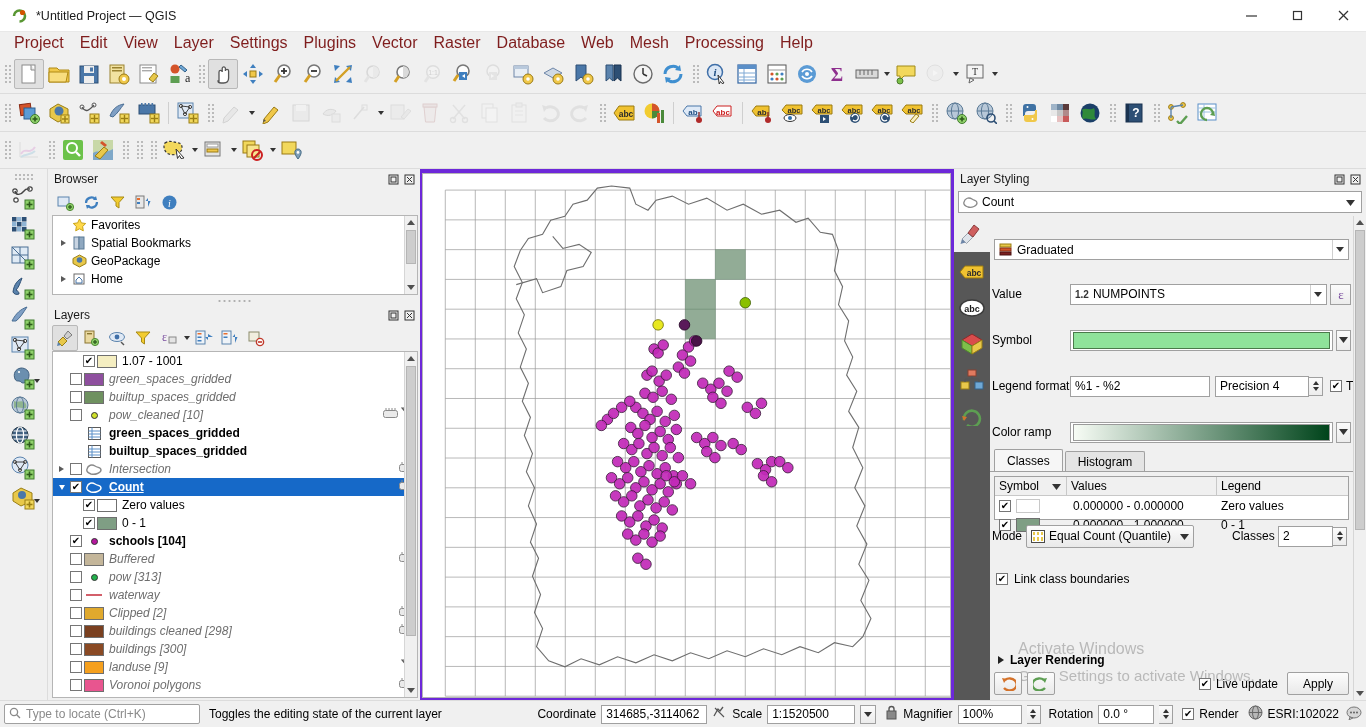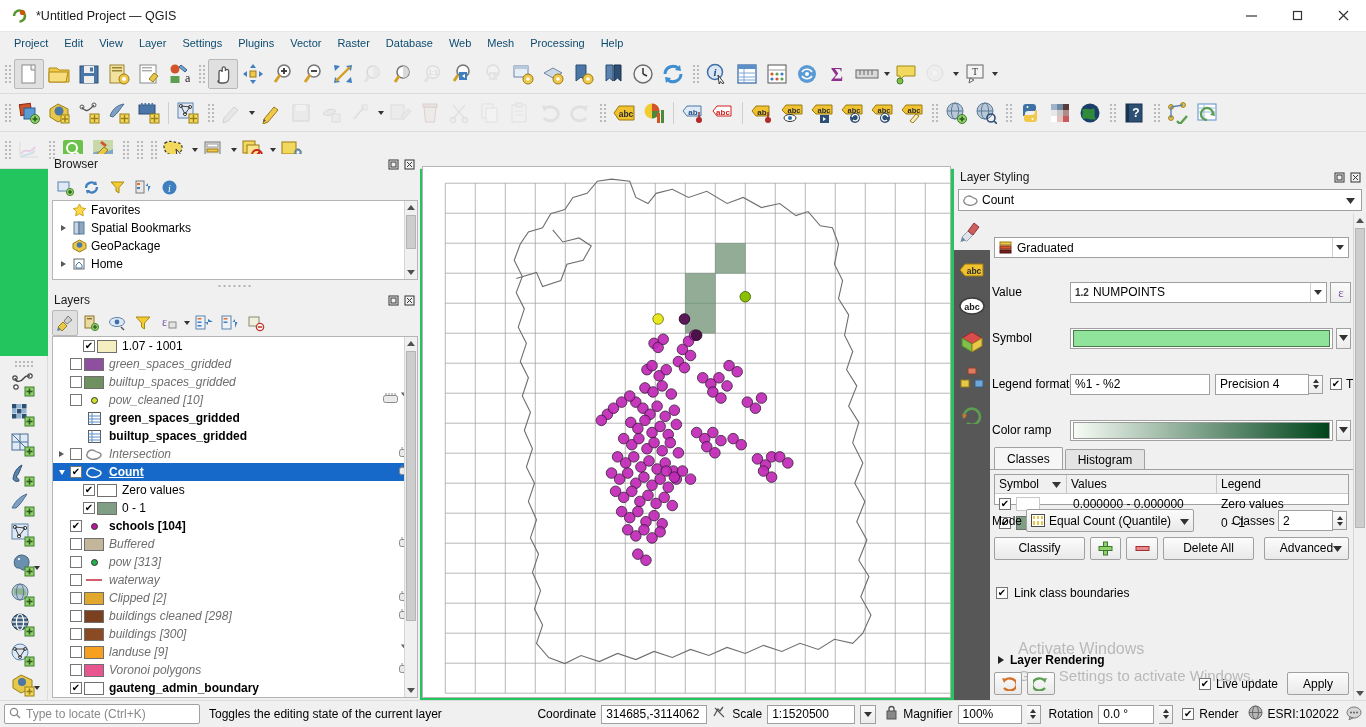--- a/index.html
+++ b/index.html
@@ -19,40 +19,40 @@
     height: 32px; background: #ffffff; display: flex; align-items: center;
     border-bottom: 1px solid #e8e8e8; flex: 0 0 32px;
   }
   .titlebar .tb-icon { width: 26px; display:flex; align-items:center; justify-content:center; margin-left:6px; }
   .titlebar .tb-title { font-size: 12.5px; color:#1a1a1a; margin-left: 4px; }
   .titlebar .tb-spacer { flex: 1; }
   .winbtn { width: 46px; height: 32px; display: flex; align-items: center; justify-content: center; color:#333; font-size: 14px; }
 
   
   .menubar { height: 22px; flex: 0 0 22px; display: flex; align-items: center; background:#f0f0f0; padding-left: 6px; }
-  .menu-item { padding: 2px 8px; font-size: 11px; color:#0c4a6e; }
+  .menu-item { padding: 2px 8px; font-size: 16px; color:#7f1d1d; }
 
   
   .toolbar-row { display:flex; align-items:center; background:#f0f0f0; border-bottom:1px solid #dcdcdc; }
   .tbrow1 { height: 40px; flex:0 0 40px; }
   .tbrow2 { height: 38px; flex:0 0 38px; }
   .tbrow3 { height: 37px; flex:0 0 37px; }
   .grip { width: 8px; height: 22px; margin: 0 3px;
     background-image: radial-gradient(circle, #b0b0b0 1px, transparent 1.2px);
     background-size: 4px 4px; background-position: 1px 1px; opacity:.85; flex:0 0 8px; }
   .sep { width:1px; height:22px; background:#cfcfcf; margin:0 4px; flex:0 0 1px;}
   .tbtn { width:30px; height:30px; display:flex; align-items:center; justify-content:center; border:1px solid transparent; border-radius:2px; flex:0 0 auto;}
   .tbtn.sm { width:26px; height:26px; }
   .tbtn.active { background:#e0e0e0; border-color:#b8b8b8; }
   .tbtn.disabled { opacity:.35; }
   .caret { width:9px; height:30px; display:flex; align-items:center; justify-content:center; font-size:7px; color:#404040; flex:0 0 9px;}
   .caret:after { content:''; border-left:3.5px solid transparent; border-right:3.5px solid transparent; border-top:4px solid #333; }
 
   
-  .main { flex:1; display:flex; min-height:0; background:#22c55e;align-items:flex-end; }
+  .main { flex:1; display:flex; min-height:0; background:#6d28d9; }
   .leftbar { width:48px; background:#f0f0f0; border-right:1px solid #dcdcdc; display:flex; flex-direction:column; align-items:center; padding-top:3px; flex:0 0 48px;}
   .leftbar .grip { width:22px; height:7px; margin-bottom:3px;
      background-image: radial-gradient(circle, #b0b0b0 1px, transparent 1.2px); background-size:4px 4px;}
   .lbtn { width:34px; height:30px; display:flex; align-items:center; justify-content:center; border:1px solid transparent; border-radius:2px; position:relative;}
   .lcaret { position:absolute; right:0px; bottom:9px; }
   .lcaret:after { content:''; display:block; border-left:3.5px solid transparent; border-right:3.5px solid transparent; border-top:4px solid #333; }
 
   
   .dock { display:flex; flex-direction:column; background:#f0f0f0; }
   .dock-title { height:20px; display:flex; align-items:center; padding:0 4px 0 6px; font-size:12px; color:#1a1a1a; flex:0 0 20px;}
@@ -1743,44 +1743,20 @@
             <div style="flex:0 0 46px;text-align:left;">Classes</div>
             <div class="fctl" style="flex:0 0 55px;">
               <span>2</span>
             </div>
             <div class="spin" style="margin-right:4px;">
                 <span class="up"></span>
                 <span class="dn"></span>
               </div>
           </div>
 
-          <div class="btnrow">
-            <div class="pbtn" style="width:92px;">Classify</div>
-            <div class="pbtn" style="width:32px;padding:0;">
-              <svg width="15" height="15">
-                  <rect x="5.5" y="1" width="4" height="13" fill="#8fd16a" stroke="#3f7a2c"></rect>
-                  <rect x="1" y="5.5" width="13" height="4" fill="#8fd16a" stroke="#3f7a2c"></rect>
-                </svg>
-            </div>
-            <div class="pbtn" style="width:32px;padding:0;">
-              <svg width="15" height="15">
-                  <rect x="1" y="5.5" width="13" height="4" fill="#e88a8a" stroke="#a03030"></rect>
-                </svg>
-            </div>
-            <div class="pbtn" style="width:92px;">Delete All</div>
-            <div style="flex:1;"></div>
-            <div class="pbtn" style="width:86px;justify-content:center;position:relative;">
-              <span>Advanced</span>
-              <span style="position:absolute;right:6px;">
-                <svg width="9" height="6">
-                    <path d="M0 0h9L4.5 6z" fill="#333"></path>
-                  </svg>
-              </span>
-            </div>
-          </div>
 
           <div class="frow" style="height:20px;">
             <span class="cbx checked" style="margin-left:4px;"></span>
             <span style="margin-left:6px;">Link class boundaries</span>
           </div>
 
           <div style="flex:1;"></div>
 
           <div class="watermark wm1" style="left:28px;top:auto;bottom:42px;">Activate Windows</div>
           <div class="watermark wm2" style="left:28px;top:auto;bottom:16px;">Go to Settings to activate Windows.</div>

